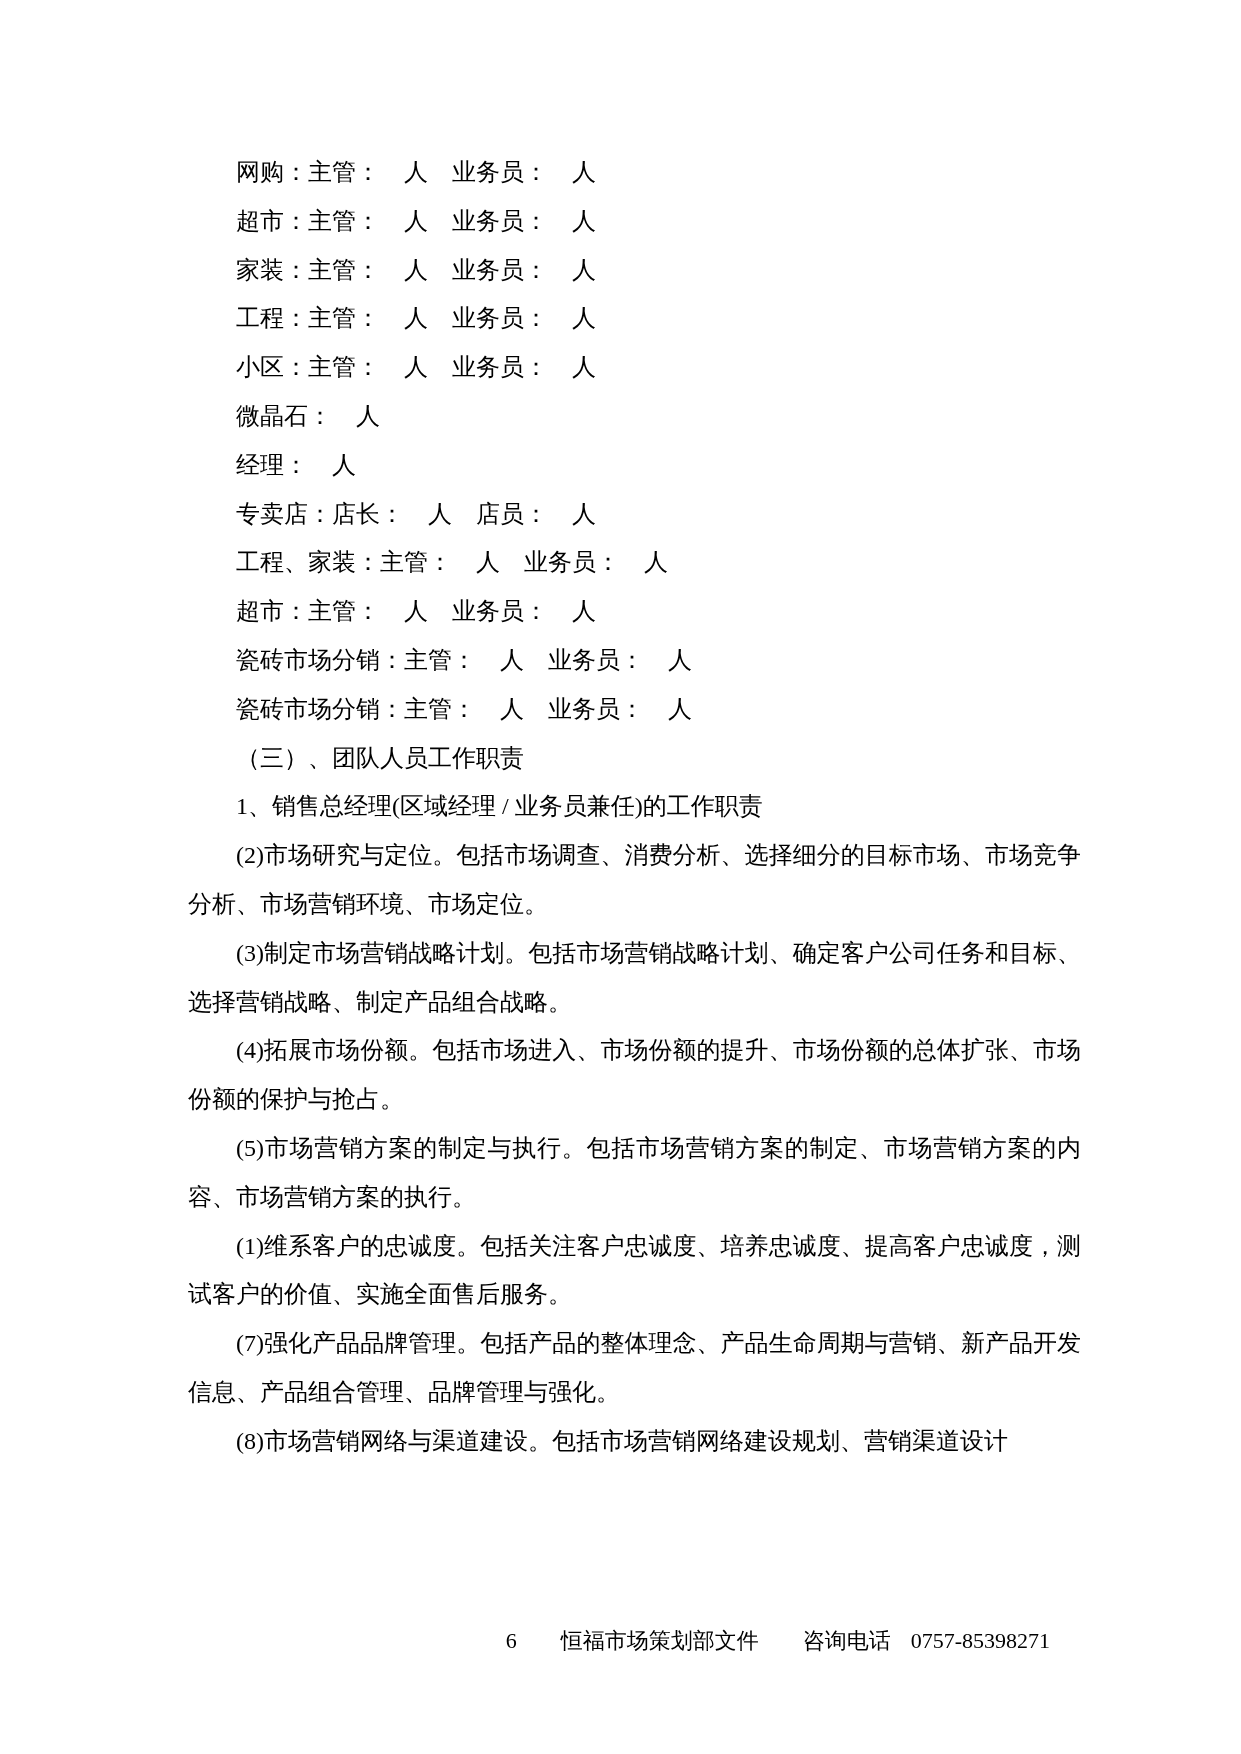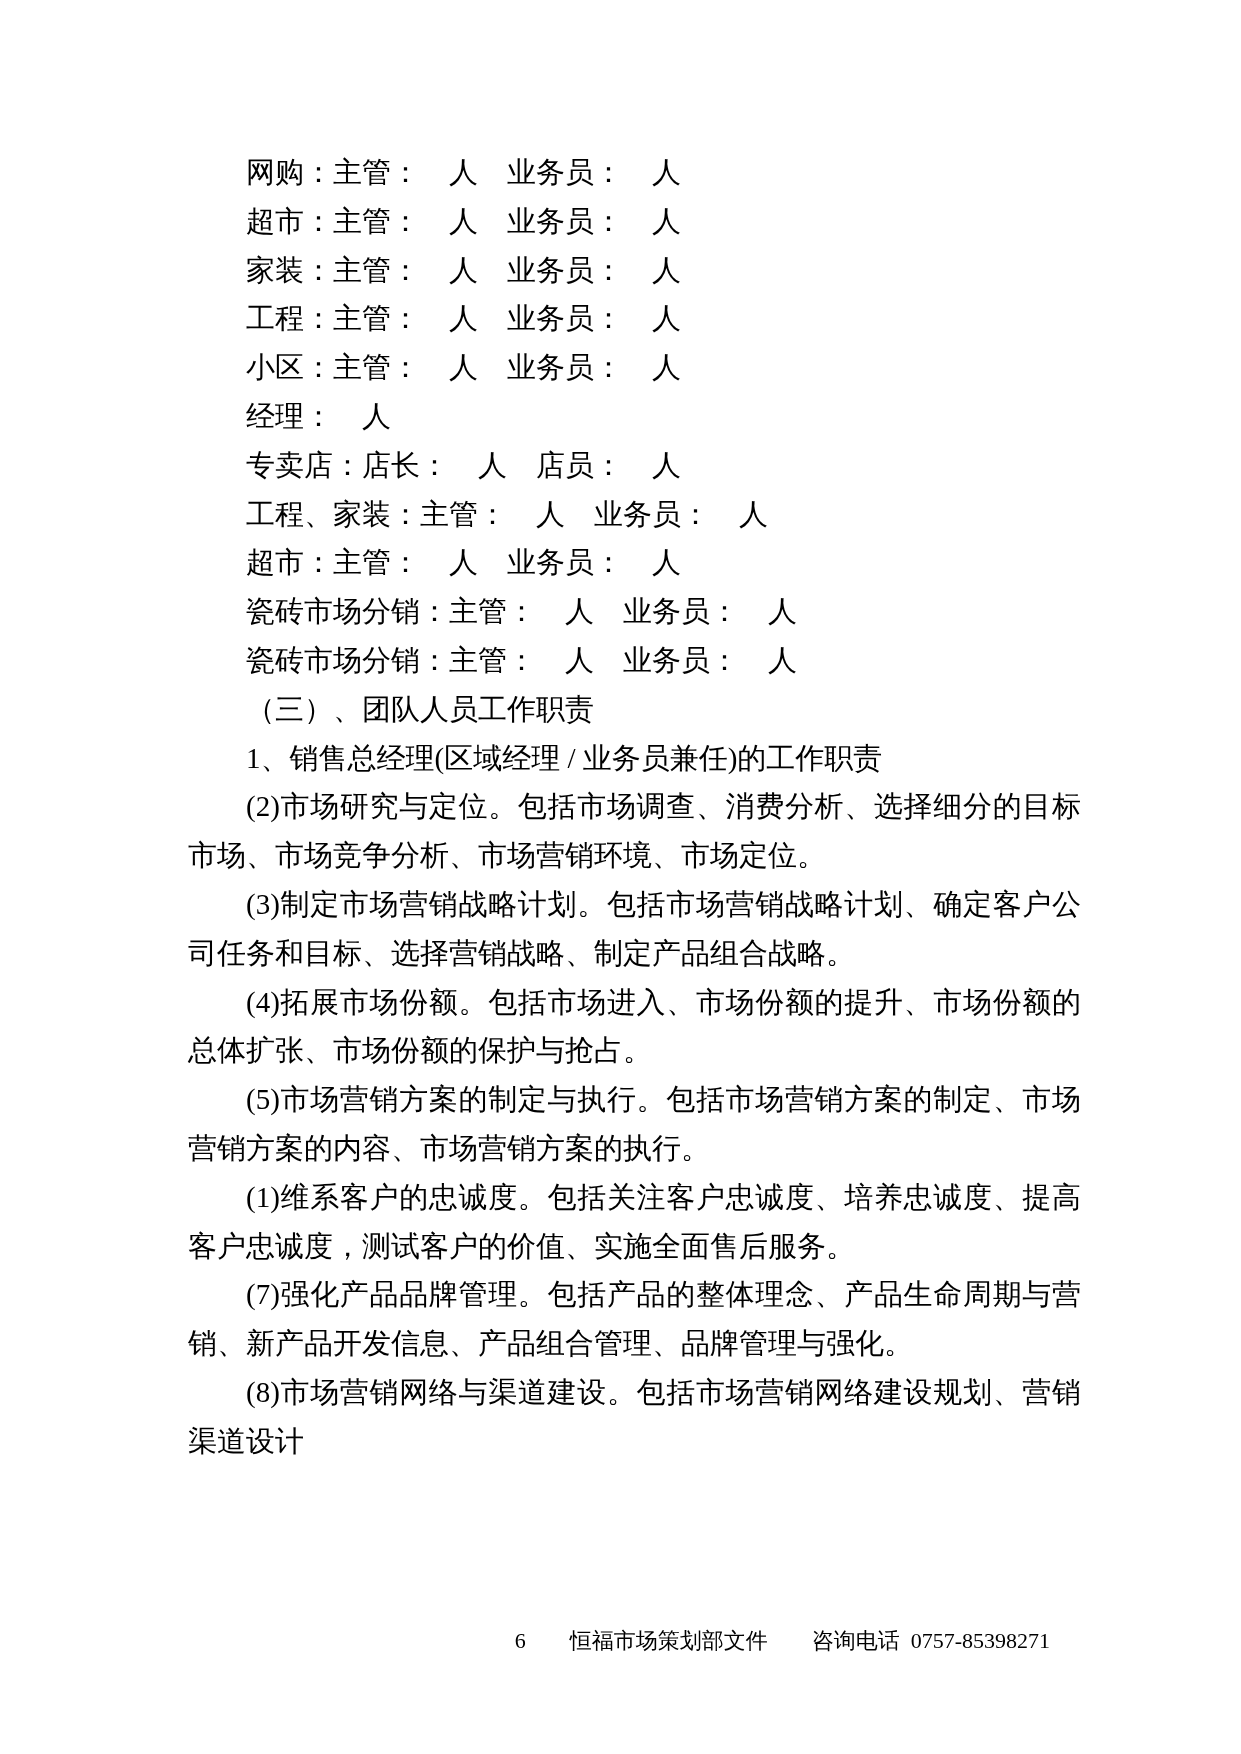--- a/index.html
+++ b/index.html
@@ -14,21 +14,21 @@
     background: #ffffff;
     color: #000000;
     font-family: "Liberation Serif", "DejaVu Serif", serif;
     overflow: hidden;
   }
   .content {
     position: absolute;
     left: 188px;
     top: 148px;
     width: 893px;
-    font-size: 29px;
+    font-size: 24px;
     line-height: 48.8px;
     text-align: justify;
     text-justify: inter-ideograph;
   }
   .content p {
     margin: 0;
     padding: 0;
     text-indent: 2em;
   }
   .footer {
@@ -36,33 +36,34 @@
     top: 1626px;
     right: 191px;
     font-size: 22px;
     line-height: 30px;
     white-space: nowrap;
     display: flex;
     align-items: baseline;
   }
   .footer .pagenum   { margin-right: 44px; }
   .footer .doclabel  { margin-right: 44px; }
-  .footer .phonelbl  { margin-right: 11px; }
+  .footer .phonelbl  { margin-right: 20px; }
 </style>
 </head>
 <body>
 
 <div class="page">
 
   <div class="content">
     <p>网购：主管：　人　业务员：　人</p>
     <p>超市：主管：　人　业务员：　人</p>
     <p>家装：主管：　人　业务员：　人</p>
     <p>工程：主管：　人　业务员：　人</p>
     <p>小区：主管：　人　业务员：　人</p>
+    <p>微晶石：　人</p>
     <p>经理：　人</p>
     <p>专卖店：店长：　人　店员：　人</p>
     <p>工程、家装：主管：　人　业务员：　人</p>
     <p>超市：主管：　人　业务员：　人</p>
     <p>瓷砖市场分销：主管：　人　业务员：　人</p>
     <p>瓷砖市场分销：主管：　人　业务员：　人</p>
 
     <p>（三）、团队人员工作职责</p>
     <p>1、销售总经理(区域经理 / 业务员兼任)的工作职责</p>
 

